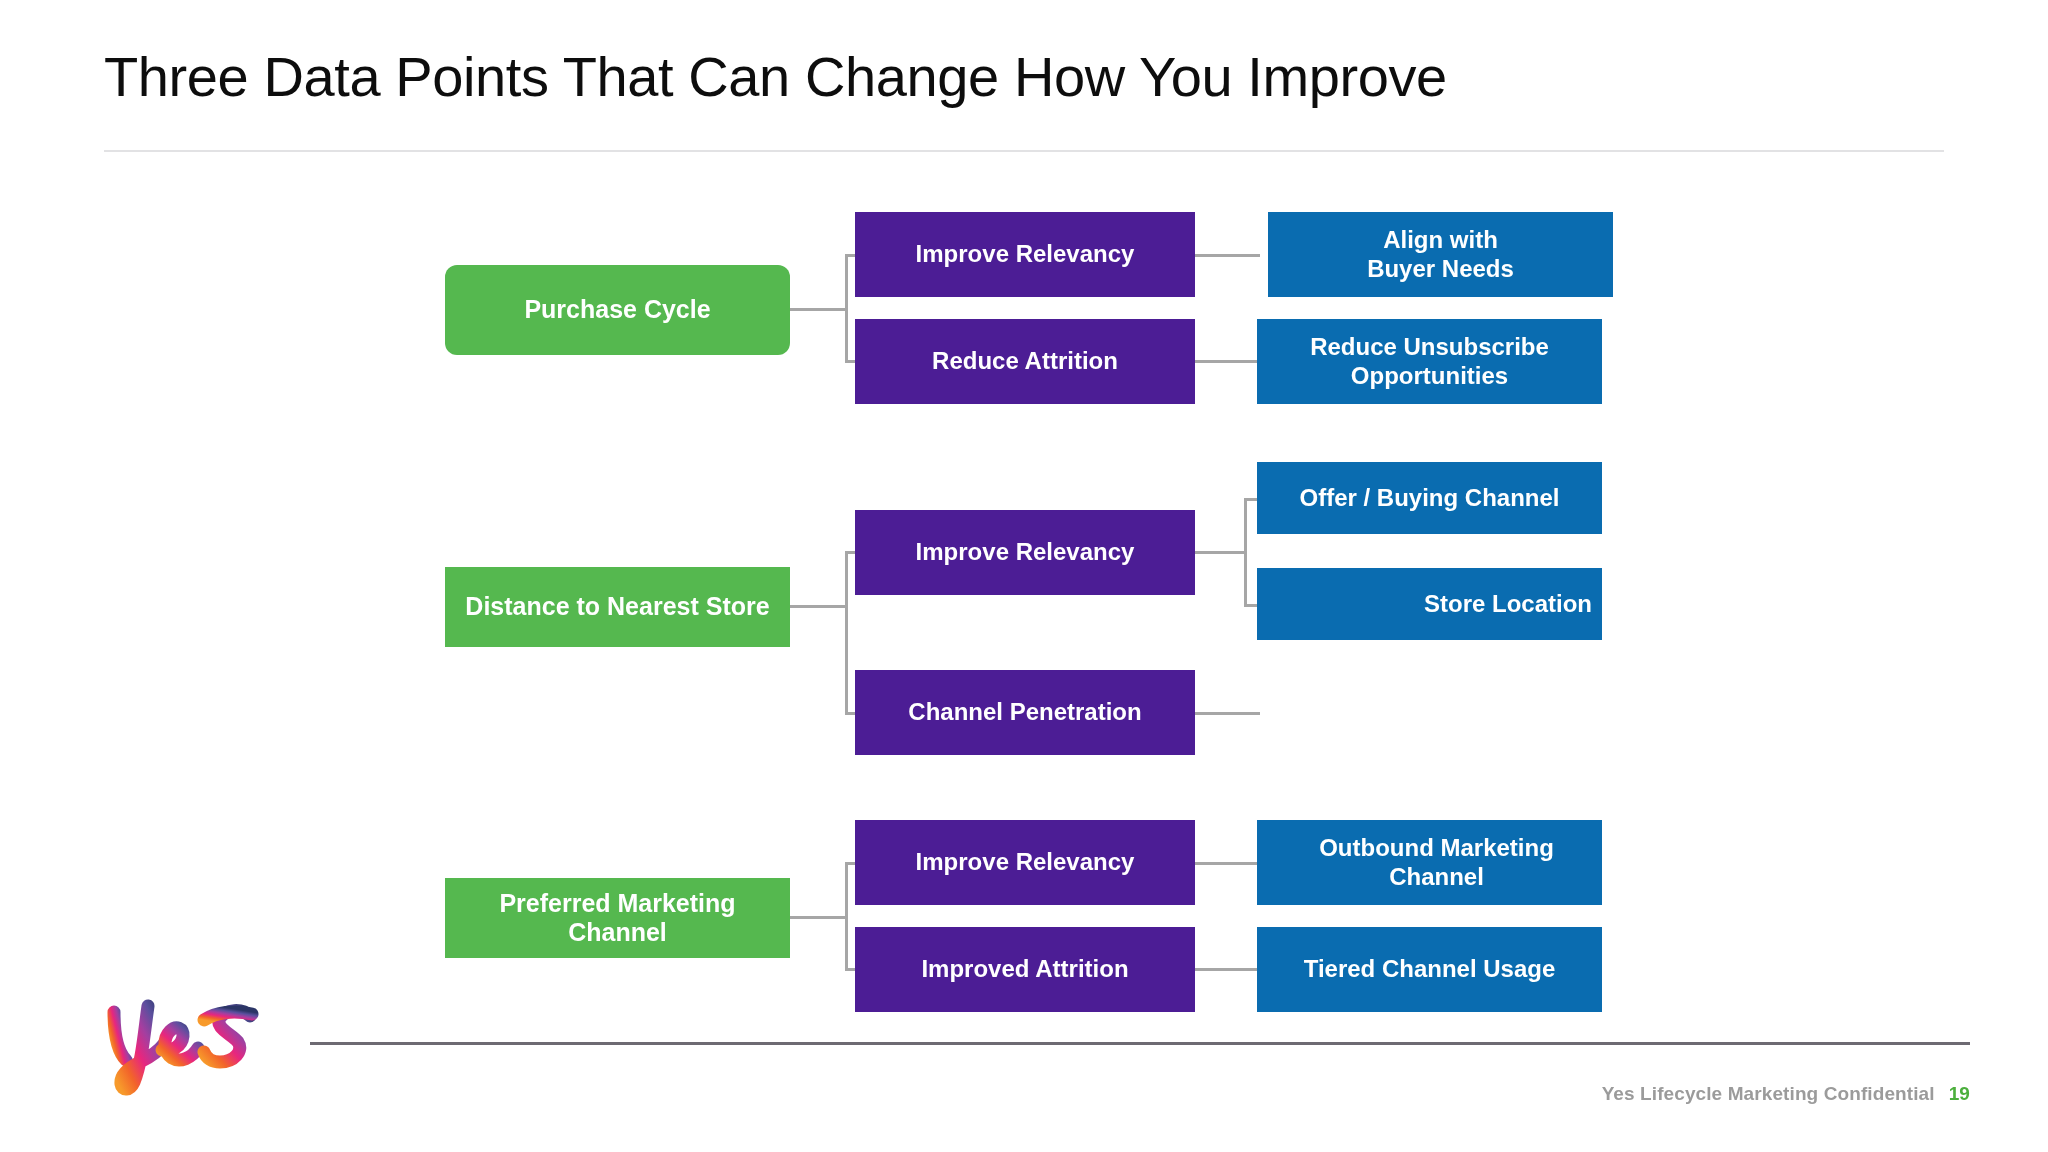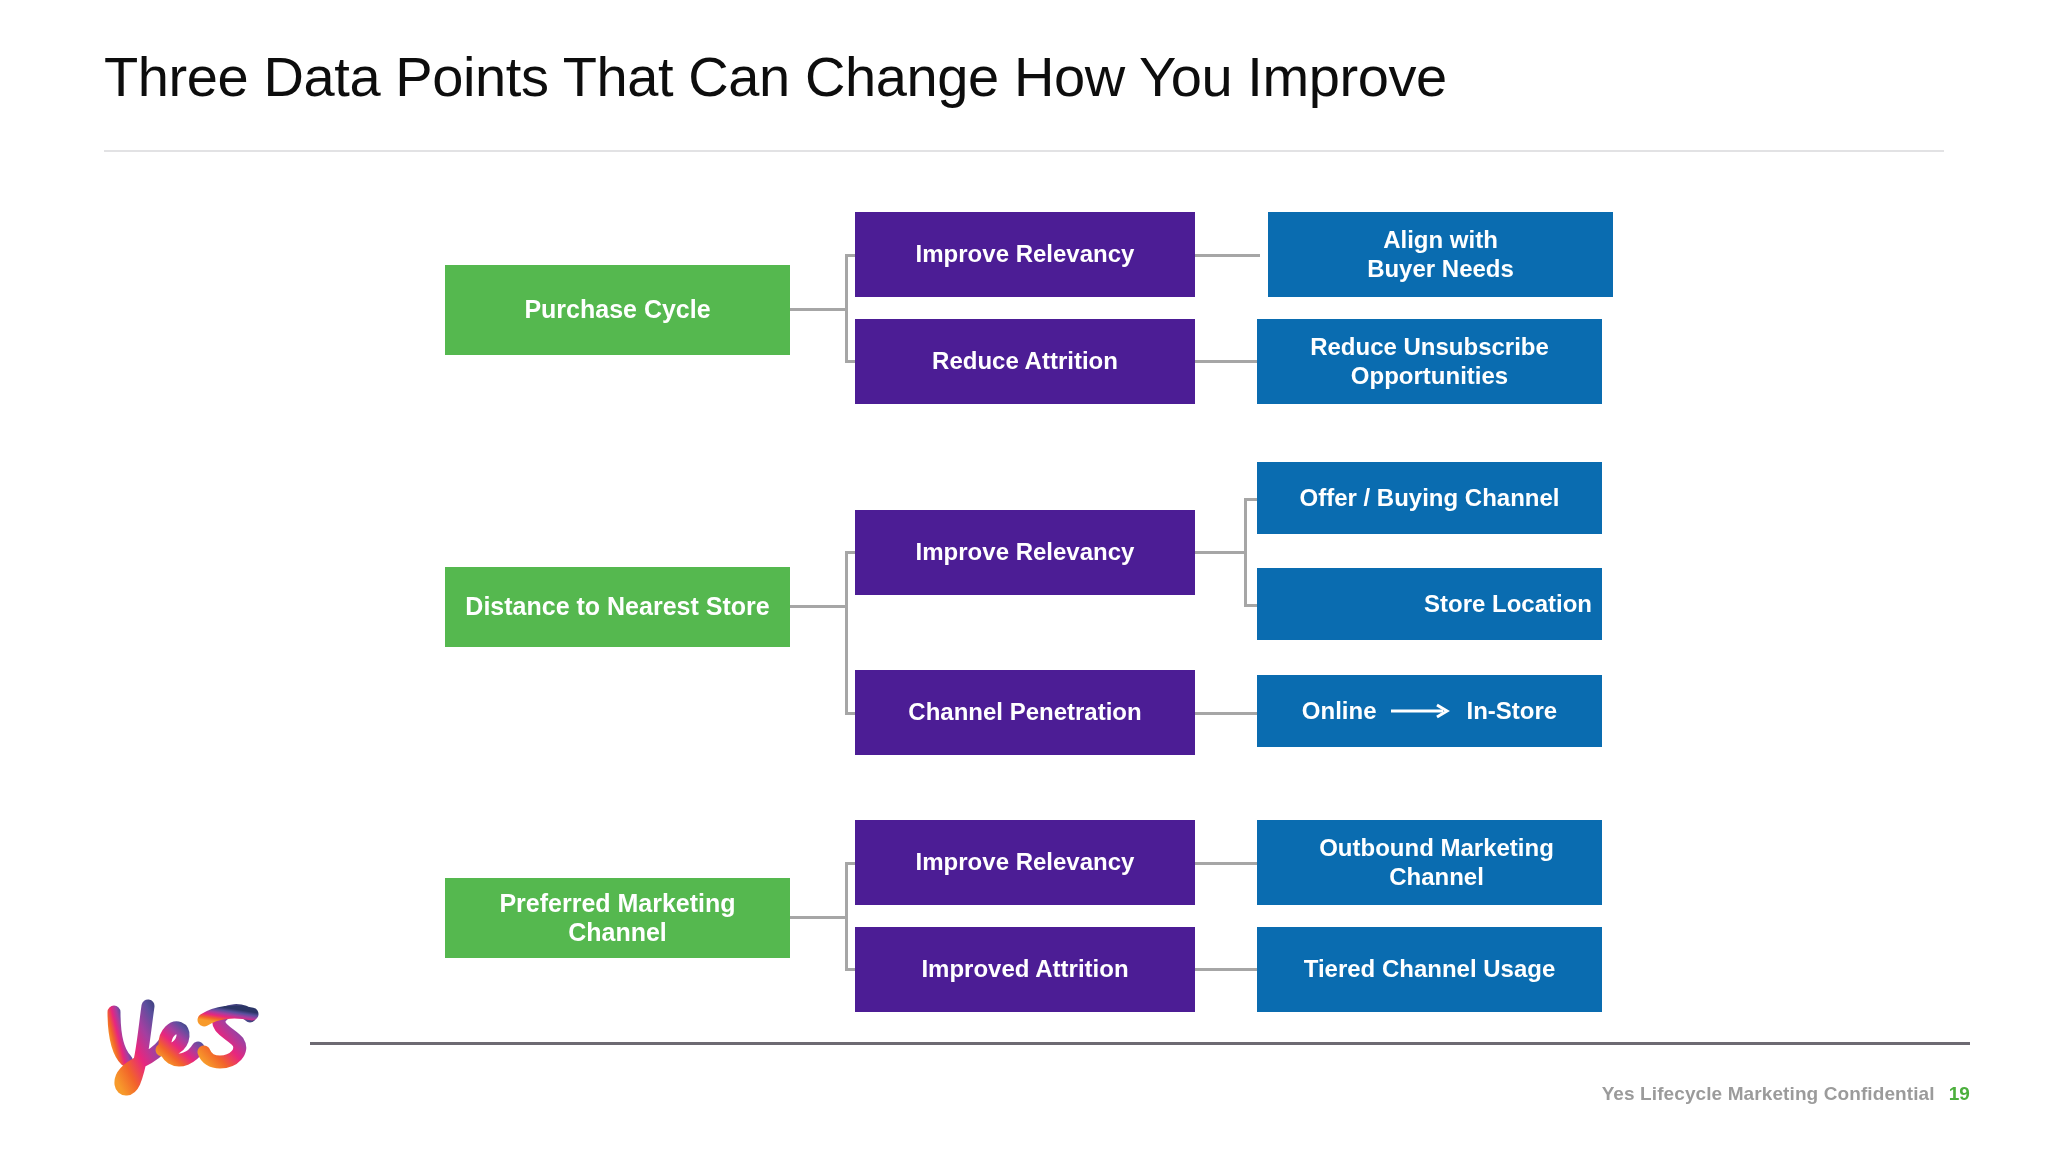--- a/index.html
+++ b/index.html
@@ -114,21 +114,21 @@
   }
 </style>
 </head>
 <body>
 
 <div class="slide-title">Three Data Points That Can Change How You Improve</div>
 <div class="title-rule"></div>
 
 <div class="diagram">
 
-  <div class="node green" style="left:445px; top:265px; width:345px; height:90px; font-size:25px;">
+  <div class="node green" style="left:445px; top:265px; width:345px; height:90px; font-size:25px;border-radius:12px;">
     <span class="label">Purchase Cycle</span>
   </div>
 
   <div class="conn h" style="left:790px; top:308px; width:58px;"></div>
   <div class="conn v" style="left:845px; top:254px; height:108px;"></div>
   <div class="conn h" style="left:845px; top:254px; width:45px;"></div>
   <div class="conn h" style="left:845px; top:360px; width:45px;"></div>
 
   <div class="node slate" style="left:855px; top:212px; width:340px; height:85px; font-size:24px;">
     <span class="label">Improve Relevancy</span>
@@ -174,32 +174,20 @@
   <div class="conn h" style="left:1244px; top:498px; width:20px;"></div>
   <div class="conn h" style="left:1244px; top:604px; width:20px;"></div>
 
   <div class="conn h" style="left:1195px; top:712px; width:65px;"></div>
 
   <div class="node blue" style="left:1257px; top:462px; width:345px; height:72px; font-size:24px;">
     <span class="label">Offer / Buying Channel</span>
   </div>
   <div class="node blue" style="left:1257px; top:568px; width:345px; height:72px; font-size:24px;justify-content:flex-end;">
     <span class="label">Store Location</span>
-  </div>
-  <div class="node blue" style="left:1257px; top:675px; width:345px; height:72px; font-size:24px;">
-    <span style="display:flex;align-items:center;">
-      <span>Online</span>
-      <span class="inline-arrow">
-        <svg width="62" height="16" viewBox="0 0 62 16">
-          <line x1="0" y1="8" x2="52" y2="8" stroke="#ffffff" stroke-width="3"></line>
-          <polyline points="46,2 56,8 46,14" fill="none" stroke="#ffffff" stroke-width="3"></polyline>
-        </svg>
-      </span>
-      <span>In-Store</span>
-    </span>
   </div>
 
   <div class="node green" style="left:445px; top:878px; width:345px; height:80px; font-size:25px;">
     <span>
       <span class="label">Preferred Marketing</span>
       <span class="label">Channel</span>
     </span>
   </div>
 
   <div class="conn h" style="left:790px; top:916px; width:58px;"></div>

